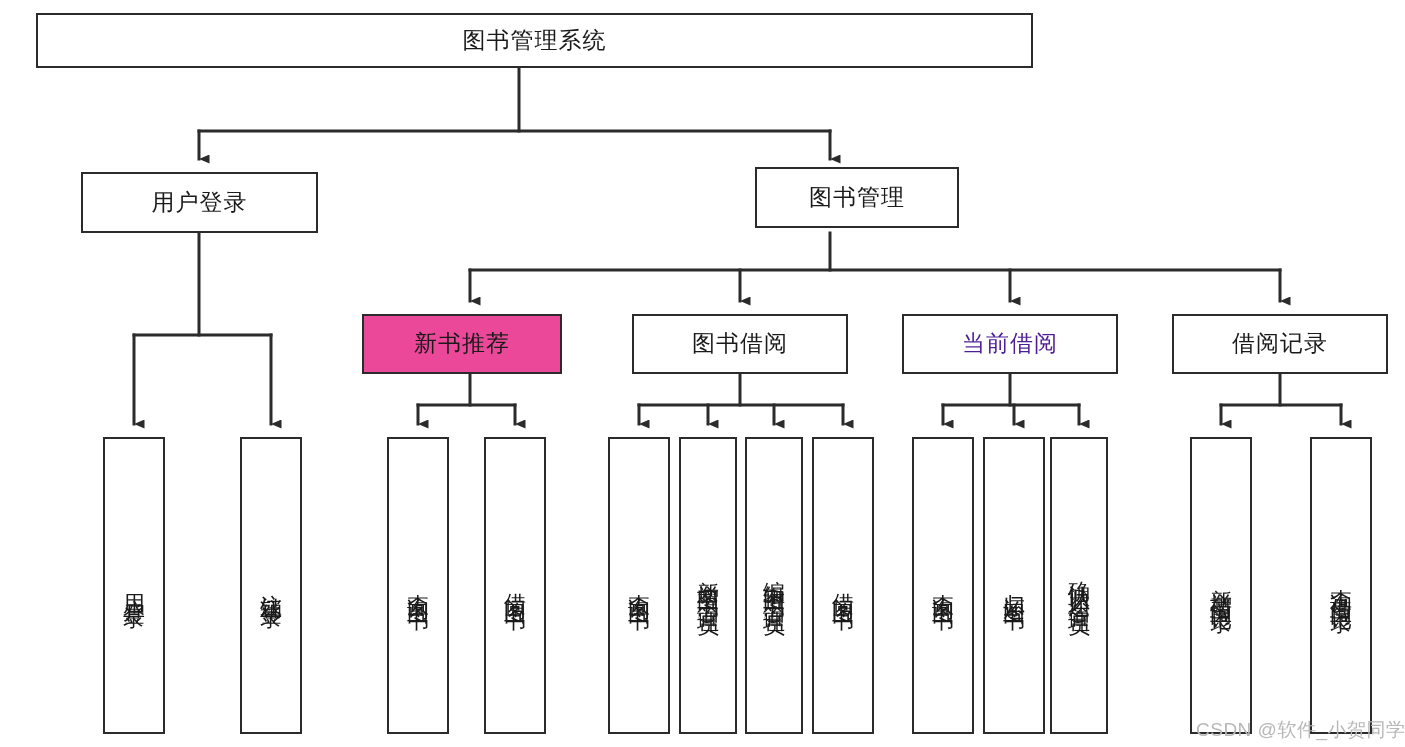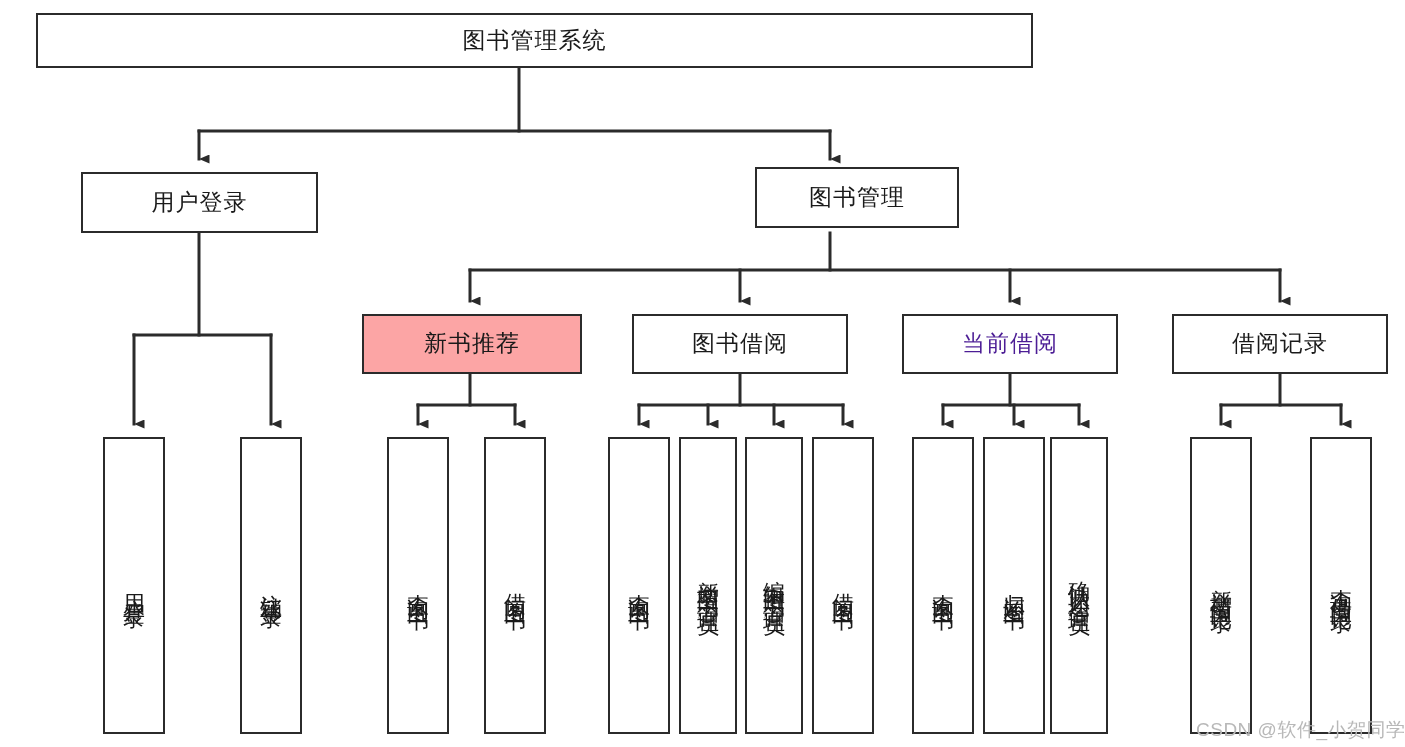--- a/index.html
+++ b/index.html
@@ -117,21 +117,21 @@
       <path d="M 1221,405 L 1221,424" marker-end="url(#arrowhead)"></path>
       <path d="M 1341,405 L 1341,424" marker-end="url(#arrowhead)"></path>
     </g>
   </svg>
 
   <div class="node node-h node-root" id="node-root" style="left: 17px; top: 13px; width: 997px; height: 55px; border-color: rgb(43, 43, 43); background: rgb(255, 255, 255); color: rgb(26, 26, 26); margin-left: 19px;">图书管理系统</div>
 
   <div class="node node-h" style="left: 81px; top: 172px; width: 237px; height: 61px; border-color: rgb(43, 43, 43); background: rgb(255, 255, 255); color: rgb(26, 26, 26);">用户登录</div>
   <div class="node node-h" style="left: 712px; top: 167px; width: 204px; height: 61px; border-color: rgb(43, 43, 43); background: rgb(255, 255, 255); color: rgb(26, 26, 26); margin-left: 43px;">图书管理</div>
 
-  <div class="node node-h" style="left: 362px; top: 314px; width: 220px; height: 60px; border-color: rgb(43, 43, 43); background: #fca5a5; color: rgb(26, 26, 26);">新书推荐</div>
+  <div class="node node-h" style="left: 362px; top: 314px; width: 200px; height: 60px; border-color: rgb(43, 43, 43); background: #ec4899; color: rgb(26, 26, 26);">新书推荐</div>
   <div class="node node-h" style="left: 632px; top: 314px; width: 216px; height: 60px; border-color: rgb(43, 43, 43); background: rgb(255, 255, 255); color: rgb(26, 26, 26); text-align: right;">图书借阅</div>
   <div class="node node-h" style="left: 902px; top: 314px; width: 216px; height: 60px; border-color: rgb(43, 43, 43); background: rgb(255, 255, 255); color: #4c1d95;">当前借阅</div>
   <div class="node node-h" style="left: 1172px; top: 314px; width: 216px; height: 60px; border-color: rgb(43, 43, 43); background: rgb(255, 255, 255); color: rgb(26, 26, 26);">借阅记录</div>
 
   <div class="node node-v" style="left: 103px; top: 437px; width: 62px; height: 297px; border-color: rgb(43, 43, 43); background: rgb(255, 255, 255); color: rgb(26, 26, 26);">用户登录</div>
   <div class="node node-v" style="left: 240px; top: 437px; width: 62px; height: 297px; border-color: rgb(43, 43, 43); background: rgb(255, 255, 255); color: rgb(26, 26, 26);">注销登录</div>
   <div class="node node-v" style="left: 387px; top: 437px; width: 62px; height: 297px; border-color: rgb(43, 43, 43); background: rgb(255, 255, 255); color: rgb(26, 26, 26);">查询图书</div>
   <div class="node node-v" style="left: 484px; top: 437px; width: 62px; height: 297px; border-color: rgb(43, 43, 43); background: rgb(255, 255, 255); color: rgb(26, 26, 26);">借阅图书</div>
   <div class="node node-v" style="left: 608px; top: 437px; width: 62px; height: 297px; border-color: rgb(43, 43, 43); background: rgb(255, 255, 255); color: rgb(26, 26, 26);">查询图书</div>
   <div class="node node-v" style="left: 679px; top: 437px; width: 58px; height: 297px; border-color: rgb(43, 43, 43); background: rgb(255, 255, 255); color: rgb(26, 26, 26);">新增图书（管理员）</div>

